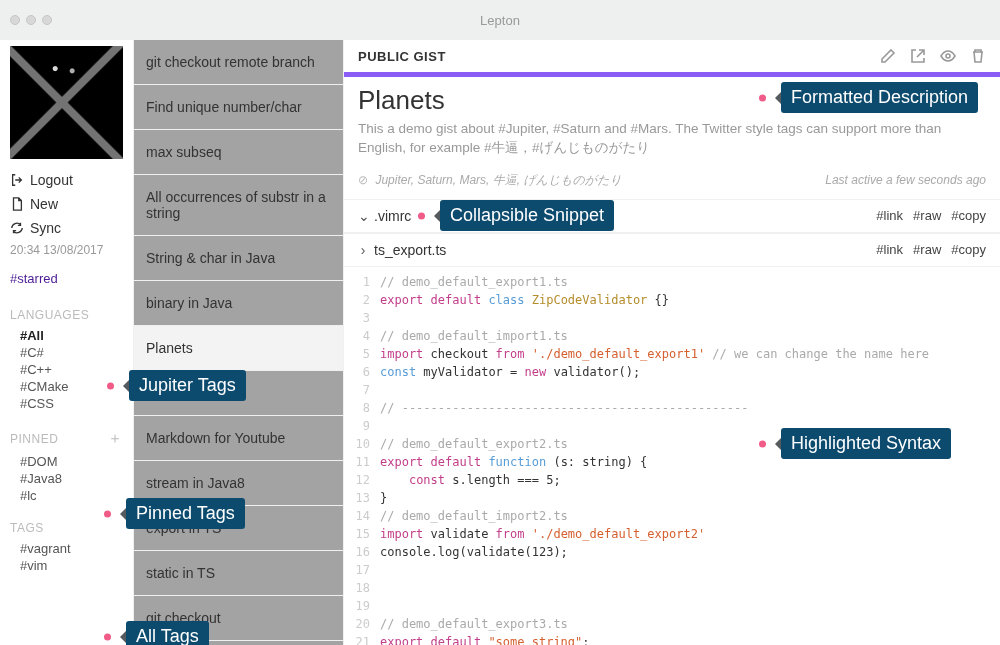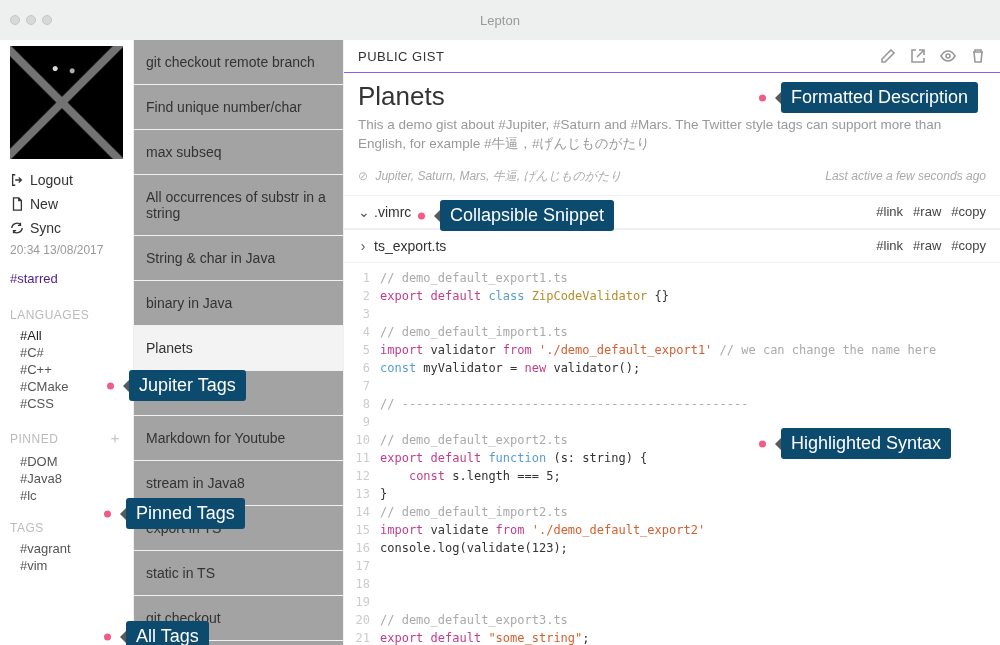--- a/index.html
+++ b/index.html
@@ -67,21 +67,21 @@
   .side-action svg { width: 14px; height: 14px; stroke: #333; fill: none; stroke-width: 1.5; }
   .timestamp { color: #999; font-size: 12px; margin-top: 2px; margin-bottom: 10px; }
   .starred { color: #4c1d95; font-size: 13px; padding: 2px 0; margin-bottom: 10px;}
   .side-section-title {
     text-transform: uppercase; color: #bbb; font-size: 12px; letter-spacing: 0.5px;
     display: flex; justify-content: space-between; align-items: center;
     margin-top: 8px;
   }
   .side-tag-list { padding: 4px 0 8px 10px; display: flex; flex-direction: column; gap: 2px; }
   .side-tag { color: #555; font-size: 13px; }
-  .side-tag.bold { font-weight: 400; color: #222;}
+  .side-tag.bold { font-weight: 700; color: #222;}
 
   
   .gistlist {
     width: 210px;
     border-left: 1px solid #f0f0f0;
     display: flex; flex-direction: column;
     background: #a3a3a3;
     overflow: hidden;
     position: relative;
   }
@@ -98,22 +98,22 @@
     flex: 1;
     border-left: 1px solid #f0f0f0;
     display: flex; flex-direction: column;
     background: #fff;
     overflow: hidden;
     position: relative;
   }
   .main-header {
     display: flex; align-items: center; justify-content: space-between;
     padding: 8px 14px;
-    border-bottom: 1px solid #8b5cf6;
-    color: #333; font-size: 13px; letter-spacing: 0.5px;
+    border-bottom: 5px solid #8b5cf6;
+    color: #333; font-size: 13px; letter-spacing: 0.5px; font-weight: bold;
   }
   .main-header .icons { display: flex; gap: 14px; }
   .main-header .icons svg { width: 16px; height: 16px; stroke: #999; fill: none; stroke-width: 1.6; cursor: pointer;}
   .gist-title { font-size: 26px; padding: 8px 14px 2px; color: #333; }
   .gist-desc { padding: 2px 14px; color: #999; font-size: 13.5px; line-height: 1.4; }
   .gist-tags-row {
     display: flex; align-items: center; justify-content: space-between;
     padding: 12px 14px 10px;
     font-size: 12px; font-style: italic; color: #aaa;
   }
@@ -317,21 +317,21 @@
             <span>#raw</span>
             <span>#copy</span>
           </div>
         </div>
       </div>
     <div class="code" id="code">
         <div class="code-line"><span class="ln">1</span><span><span class="tk-comment">// demo_default_export1.ts</span></span></div>
         <div class="code-line"><span class="ln">2</span><span><span class="tk-kw">export </span><span class="tk-kw">default </span><span class="tk-def">class </span><span class="tk-cls">ZipCodeValidator</span><span class="tk-reg"> {}</span></span></div>
         <div class="code-line"><span class="ln">3</span><span></span></div>
         <div class="code-line"><span class="ln">4</span><span><span class="tk-comment">// demo_default_import1.ts</span></span></div>
-        <div class="code-line"><span class="ln">5</span><span><span class="tk-kw">import </span><span class="tk-reg">validator </span><span class="tk-kw">from </span><span class="tk-str">'./demo_default_export1'</span><span class="tk-comment"> // we can change the name here</span></span></div>
+        <div class="code-line"><span class="ln">5</span><span><span class="tk-kw">import </span><span class="tk-reg">checkout </span><span class="tk-kw">from </span><span class="tk-str">'./demo_default_export1'</span><span class="tk-comment"> // we can change the name here</span></span></div>
         <div class="code-line"><span class="ln">6</span><span><span class="tk-def">const </span><span class="tk-reg">myValidator = </span><span class="tk-kw">new </span><span class="tk-reg">validator();</span></span></div>
         <div class="code-line"><span class="ln">7</span><span></span></div>
         <div class="code-line"><span class="ln">8</span><span><span class="tk-comment">// ------------------------------------------------</span></span></div>
         <div class="code-line"><span class="ln">9</span><span></span></div>
         <div class="code-line"><span class="ln">10</span><span><span class="tk-comment">// demo_default_export2.ts</span></span></div>
         <div class="code-line"><span class="ln">11</span><span><span class="tk-kw">export </span><span class="tk-kw">default </span><span class="tk-def">function </span><span class="tk-reg">(s: string) {</span></span></div>
         <div class="code-line"><span class="ln">12</span><span><span class="tk-reg">    </span><span class="tk-kw">const </span><span class="tk-reg">s.length === 5;</span></span></div>
         <div class="code-line"><span class="ln">13</span><span><span class="tk-reg">}</span></span></div>
         <div class="code-line"><span class="ln">14</span><span><span class="tk-comment">// demo_default_import2.ts</span></span></div>
         <div class="code-line"><span class="ln">15</span><span><span class="tk-kw">import </span><span class="tk-reg">validate </span><span class="tk-kw">from </span><span class="tk-str">'./demo_default_export2'</span></span></div>

